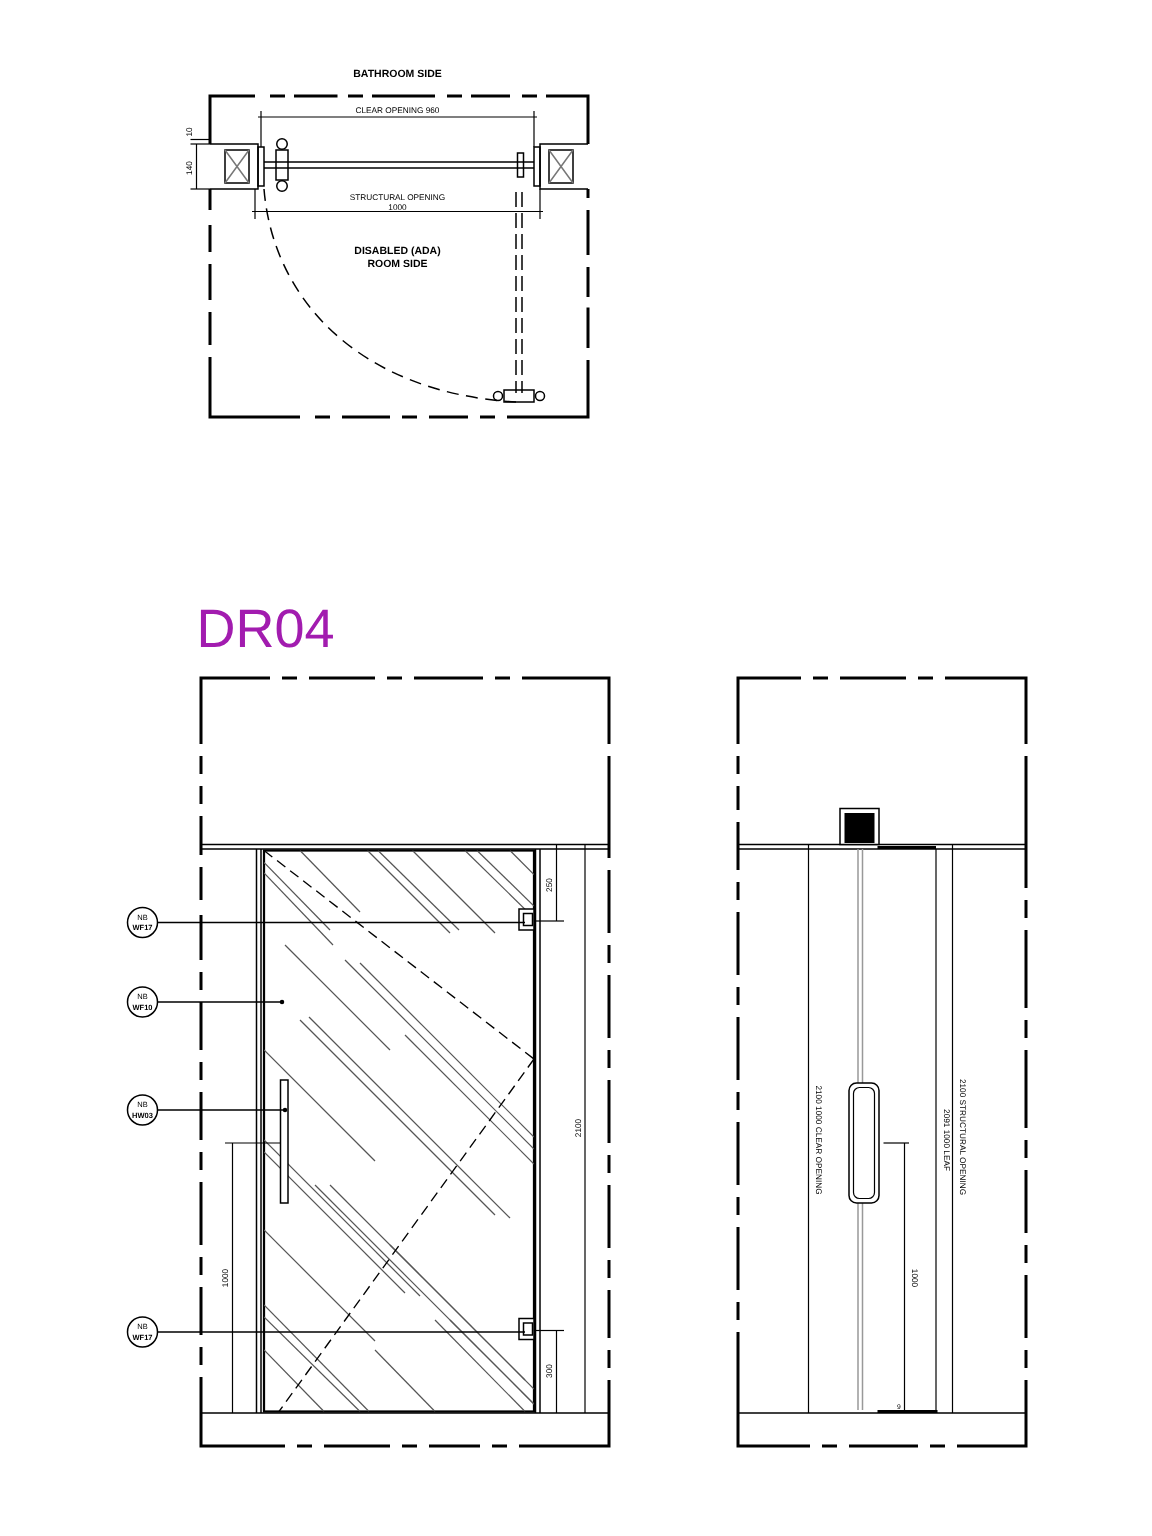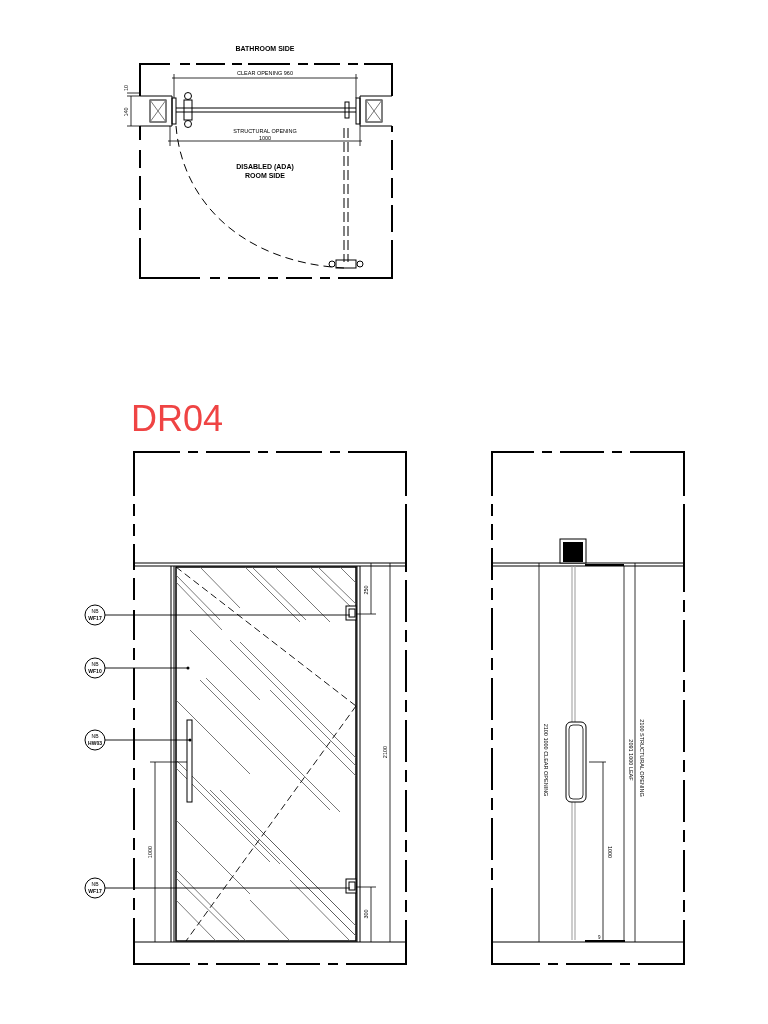--- a/index.html
+++ b/index.html
@@ -1,20 +1,20 @@
 <!DOCTYPE html>
 <html><head>
 <meta charset="utf-8">
 <style>
   html, body { margin: 0; padding: 0; background: #ffffff; }
   body { width: 768px; height: 1024px; position: relative; overflow: hidden; font-family: "Liberation Sans", sans-serif; }
   svg { position: absolute; left: 0; top: 0; }
   .t { font-family: "Liberation Sans", sans-serif; fill: #000; }
   .tb { font-family: "Liberation Sans", sans-serif; font-weight: bold; fill: #000; }
-  .title { position: absolute; left: 131px; top: 398px; font-size: 36px; font-family: "Liberation Sans", sans-serif; color: #ef4444; letter-spacing: 0px; }
+  .title { position: absolute; left: 131px; top: 398px; font-size: 36px; font-family: "Liberation Sans", sans-serif; color: #a21caf; letter-spacing: 0px; }
 </style>
 </head>
 <body>
 
 <div class="title">DR04</div>
 
 <svg width="768" height="1024" viewBox="0 0 768 1024">
   <defs>
     <clipPath id="glassClip">
         <rect x="176" y="567" width="180" height="374"></rect>

